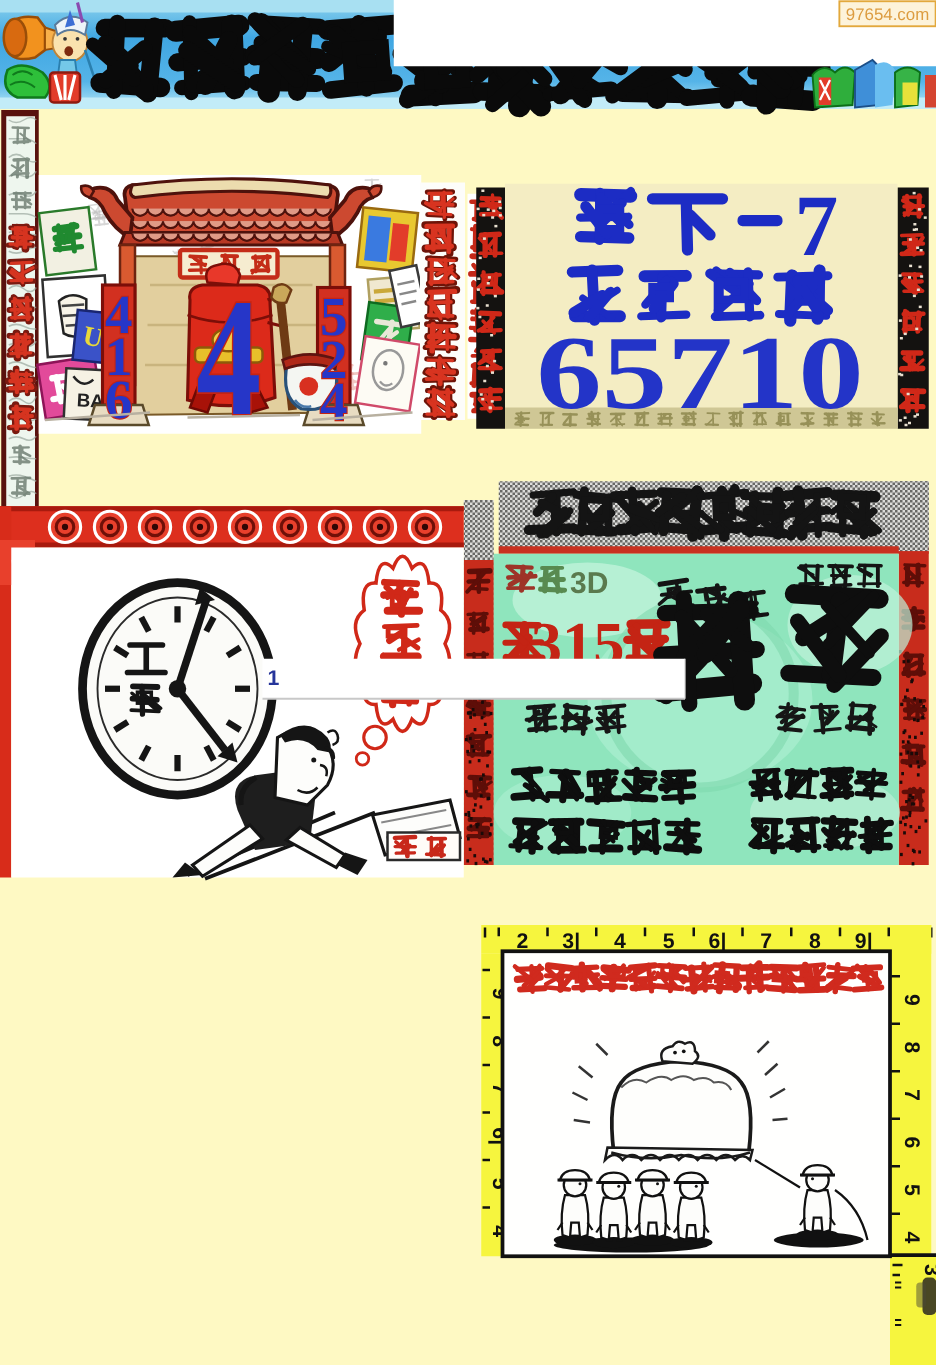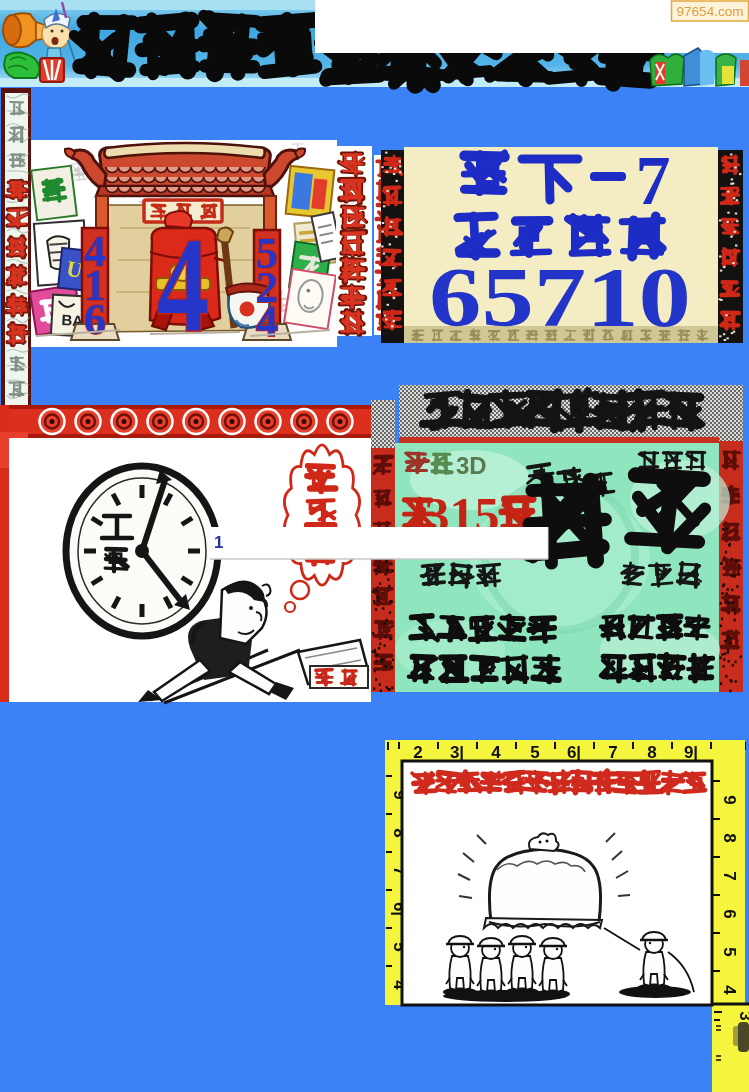--- a/index.html
+++ b/index.html
@@ -1,15 +1,15 @@
 <!DOCTYPE html>
 <html><head><meta charset="utf-8">
 <style>
 html,body{margin:0;padding:0;background:#fff;}
-#page{position:relative;width:749px;height:1092px;overflow:hidden;background:#3b82f6;}
+#page{position:relative;width:749px;height:1092px;overflow:hidden;background:#fef9c3;}
 </style></head>
 <body>
 <div id="page">
 <svg width="749" height="1092" viewBox="0 0 749 1092">
 <defs>
 <linearGradient id="sky" x1="0" y1="0" x2="0" y2="1">
 <stop offset="0" stop-color="#8fd4ee"></stop>
 <stop offset="0.35" stop-color="#3fa6e2"></stop>
 <stop offset="0.75" stop-color="#55b4e8"></stop>
 <stop offset="1" stop-color="#b8e8f6"></stop>

